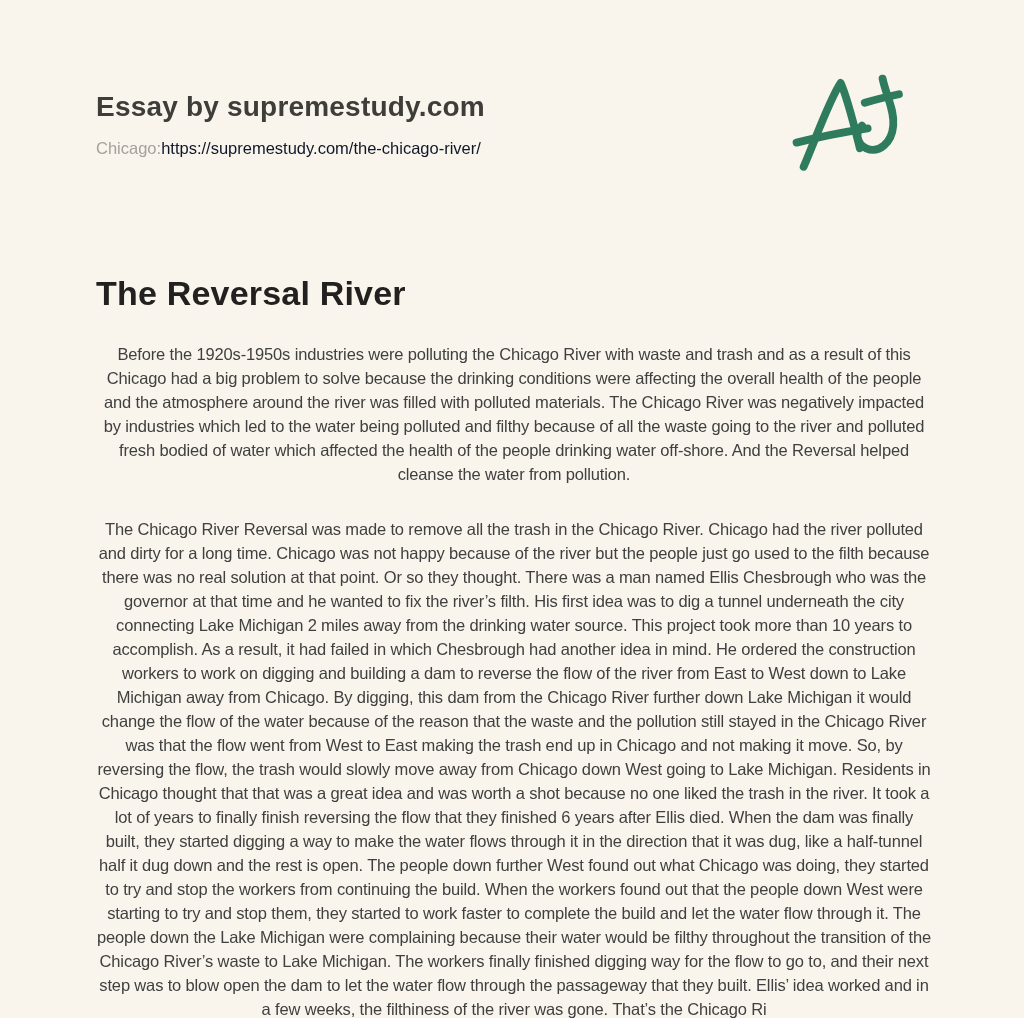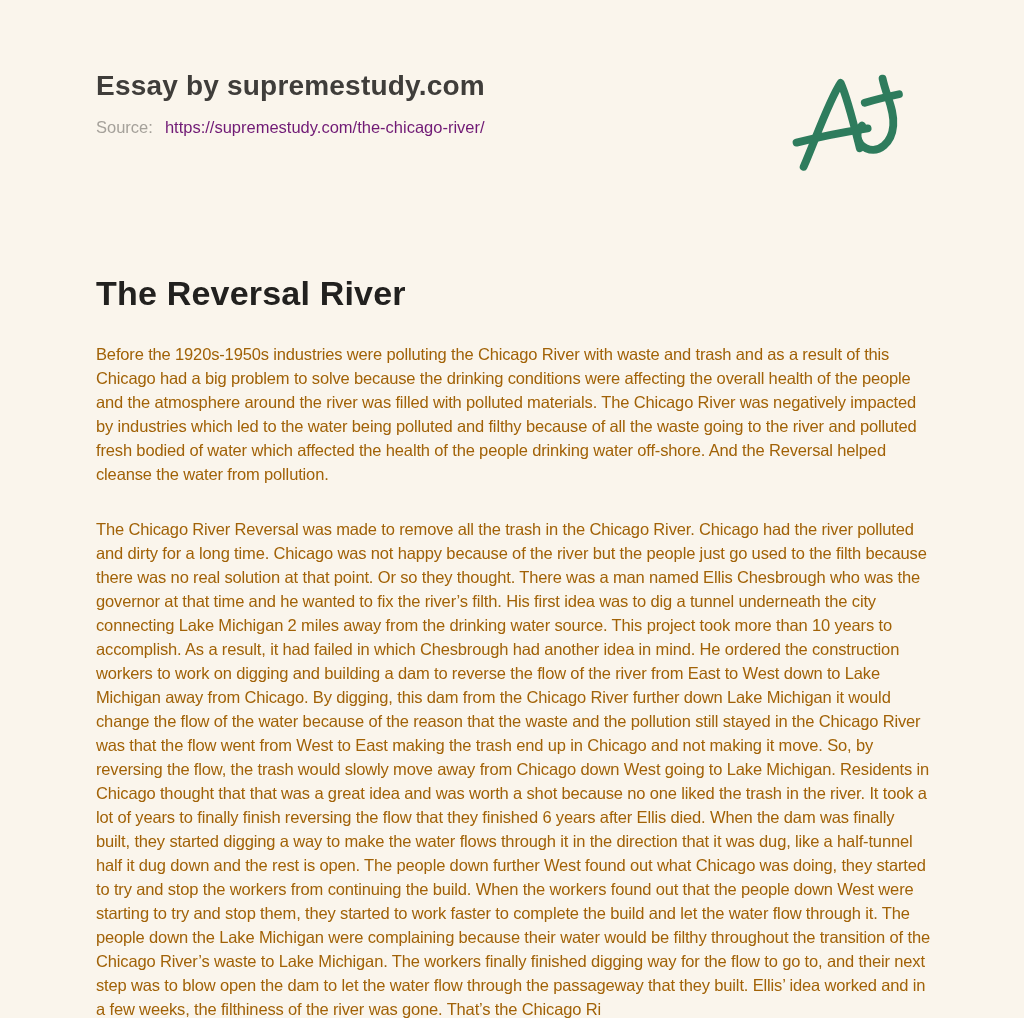--- a/index.html
+++ b/index.html
@@ -12,38 +12,38 @@
     background: #faf5ec;
     overflow: hidden;
     font-family: "Liberation Sans", "DejaVu Sans", sans-serif;
   }
   .content {
     padding: 58px 94px 0 96px;
   }
   .doc-header {
     display: flex;
     justify-content: space-between;
-    align-items: flex-start;
+    align-items: center;
   }
   .site-title {
     margin-top: 12px;
     font-size: 28px;
     font-weight: 700;
     letter-spacing: 0.2px;
     color: #3f3d3a;
   }
   .source-line {
     margin-top: 16px;
     font-size: 16.5px;
     color: #a5a19a;
   }
   .source-line a {
-    color: #701a75;
+    color: #0f172a;
     text-decoration: none;
-    margin-left: 12px;
+    margin-left: 0;
   }
   .logo {
     width: 128px;
     height: 112px;
     margin-top: 8px;
     margin-right: 14px;
     flex: 0 0 auto;
   }
   .logo svg { width: 100%; height: 100%; }
   .essay-title {
@@ -52,38 +52,38 @@
     font-weight: 700;
     letter-spacing: 0.2px;
     color: #22211f;
   }
   .essay-body p {
     margin-top: 29px;
     width: 836px;
     font-size: 16.5px;
     line-height: 24px;
     letter-spacing: -0.15px;
-    color: #a16207;
-    text-align: left;
+    color: #404040;
+    text-align: center;
   }
   .essay-body p + p {
     margin-top: 31px;
   }
 </style>
 </head>
 <body>
 
 <div class="page">
   <div class="content">
 
     <header class="doc-header">
       <div>
         <h1 class="site-title">Essay by supremestudy.com</h1>
         <p class="source-line">
-          <span>Source:</span><a href="#">https://supremestudy.com/the-chicago-river/</a>
+          <span>Chicago:</span><a href="#">https://supremestudy.com/the-chicago-river/</a>
         </p>
       </div>
 
       <div class="logo">
         <svg viewBox="0 0 180 150" fill="none" xmlns="http://www.w3.org/2000/svg" stroke="#2e7c5d" stroke-width="11" stroke-linecap="round" stroke-linejoin="round">
 
           <path d="M 22 138 C 40 96 58 44 74 20 C 84 42 94 84 101 112"></path>
 
           <path d="M 12 104 C 52 94 86 88 112 84"></path>
 

